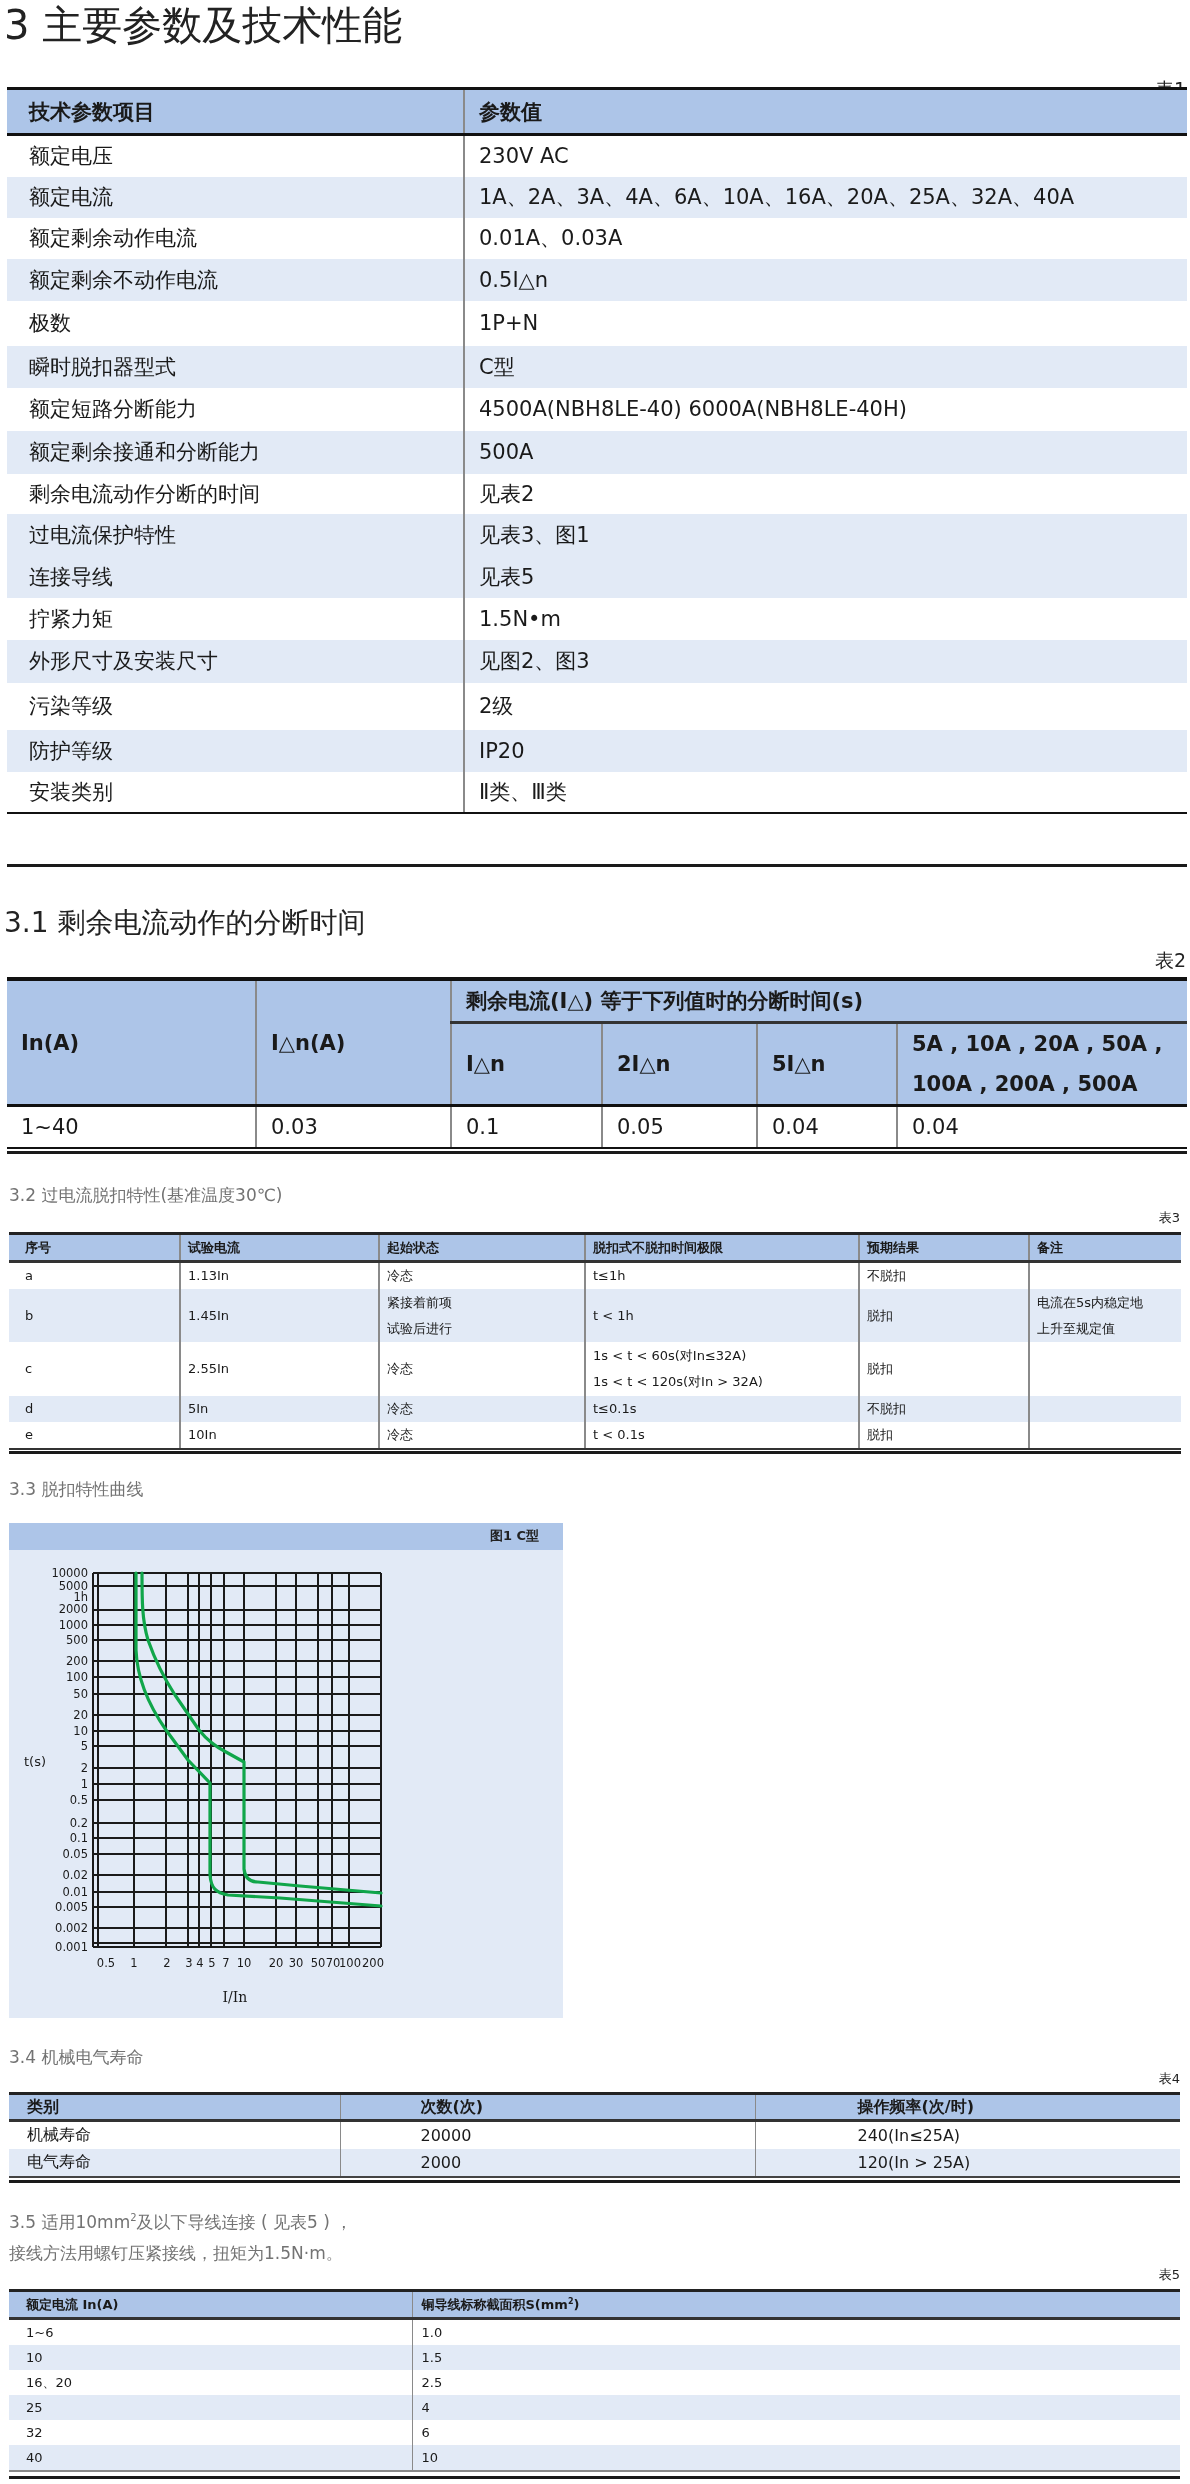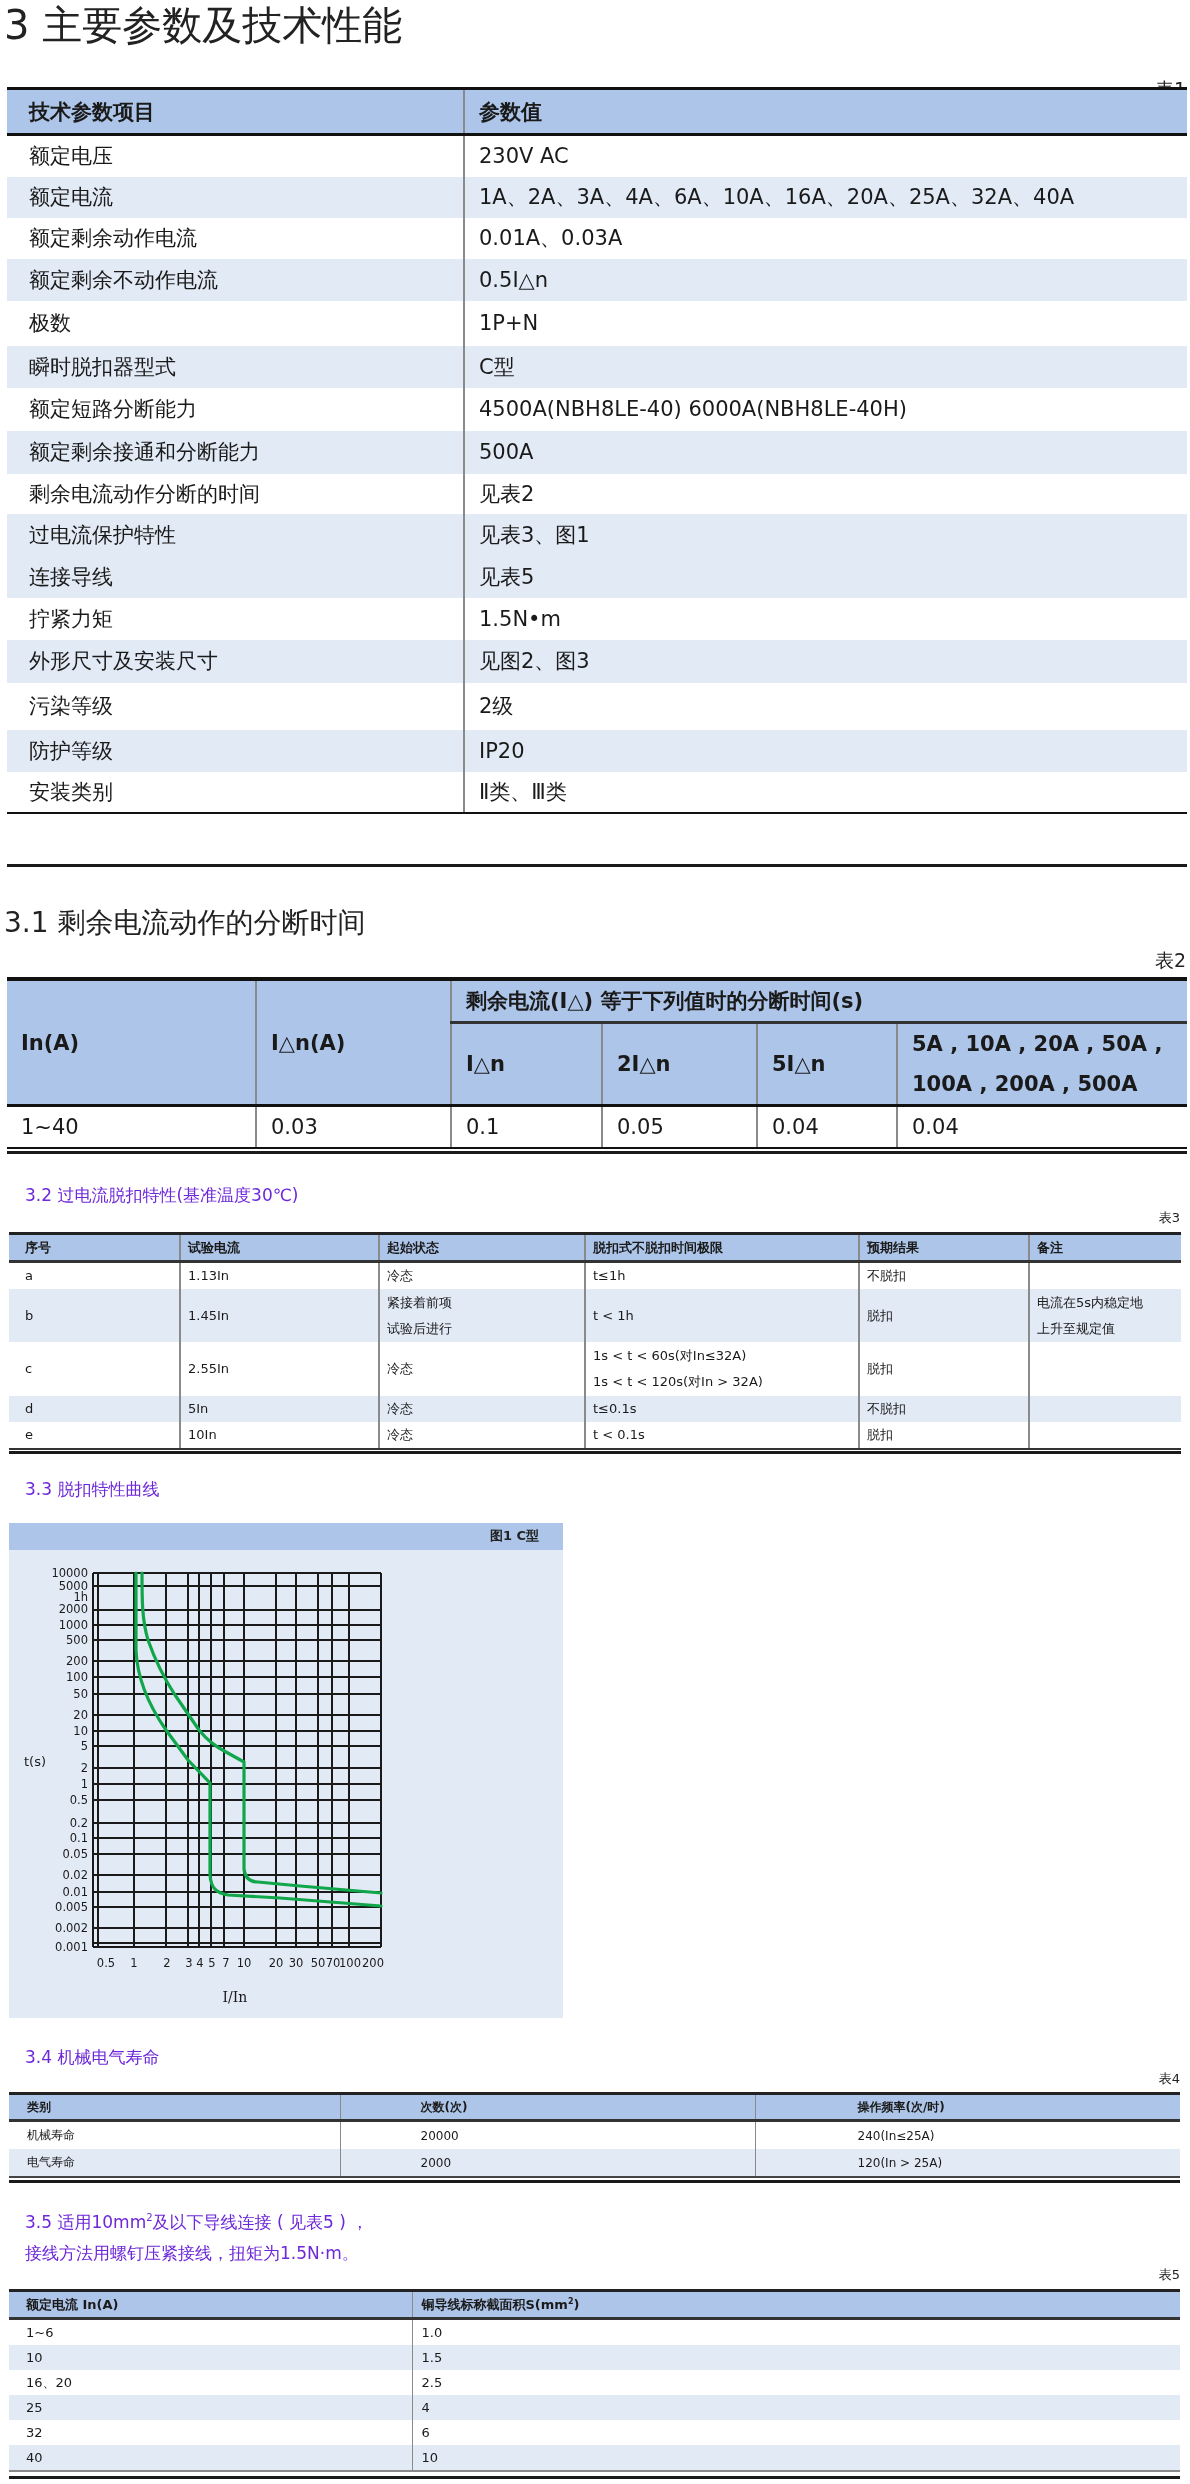--- a/index.html
+++ b/index.html
@@ -1,21 +1,21 @@
 <!DOCTYPE html>
 <html><head>
 <meta charset="utf-8">
 <style>
   html, body { margin:0; padding:0; background:#ffffff; }
   body { width:1190px; height:2484px; position:relative; overflow:hidden;
          font-family:"DejaVu Sans","Liberation Sans",sans-serif; color:#1a1a1a; }
   .abs { position:absolute; }
   .h1 { left:4px; top:-2px; font-size:40px; line-height:54px; color:#222; white-space:nowrap; }
   .h2 { left:4px; font-size:28px; line-height:36px; color:#222; white-space:nowrap; }
-  .h3 { left:25px; font-size:17px; line-height:22px; color:#6d28d9; white-space:nowrap; }
+  .h3 { left:9px; font-size:17px; line-height:22px; color:#737373; white-space:nowrap; }
   .tblno { right:4px; font-size:19px; line-height:22px; color:#222; }
   .tblno.sm { font-size:13px; line-height:16px; right:10px; }
 
   table { border-collapse:collapse; position:absolute; table-layout:fixed; }
   td, th { padding:0; vertical-align:middle; text-align:left; white-space:nowrap; overflow:hidden; }
   .thick { position:absolute; height:0; border-top:3px solid #1a1a1a; }
 
   
   #t1 { left:7px; top:87px; width:1180px; font-size:21px; }
   #t1 th { background:#adc5e8; font-weight:bold; height:43px; border-top:3px solid #111; border-bottom:3px solid #111; }
@@ -37,21 +37,21 @@
   
   #t3 { left:9px; top:1232px; width:1172px; font-size:13px; }
   #t3 th { background:#adc5e8; font-weight:bold; height:25px; border-top:3px solid #222; border-bottom:3px solid #333; padding-left:16px; border-right:2px solid #8a8a8a; }
   #t3 td { padding-left:16px; border-right:2px solid #8a8a8a; line-height:26px; }
   #t3 th:last-child, #t3 td:last-child { border-right:none; padding-left:7px; }
   #t3 th:nth-child(n+2), #t3 td:nth-child(n+2) { padding-left:7px; }
   #t3 tr.alt td { background:#e2eaf6; }
   #t3 tr.lastrow td { border-bottom:2px solid #333; }
 
   
-  #t4 { left:9px; top:2092px; width:1171px; font-size:12px; }
+  #t4 { left:9px; top:2092px; width:1171px; font-size:16px; }
   #t4 th { background:#adc5e8; font-weight:bold; height:24px; border-top:3px solid #222; border-bottom:3px solid #333; border-right:1px solid #8a8a8a; padding-left:18px; }
   #t4 td { height:27px; border-right:1px solid #8a8a8a; padding-left:18px; }
   #t4 th:nth-child(2), #t4 td:nth-child(2) { padding-left:80px; }
   #t4 th:nth-child(3), #t4 td:nth-child(3) { padding-left:102px; }
   #t4 th:last-child, #t4 td:last-child { border-right:none; }
   #t4 tr.alt td { background:#e2eaf6; }
   #t4 tr.lastrow td { border-bottom:2px solid #444; }
 
   
   #t5 { left:9px; top:2289px; width:1171px; font-size:13px; }

